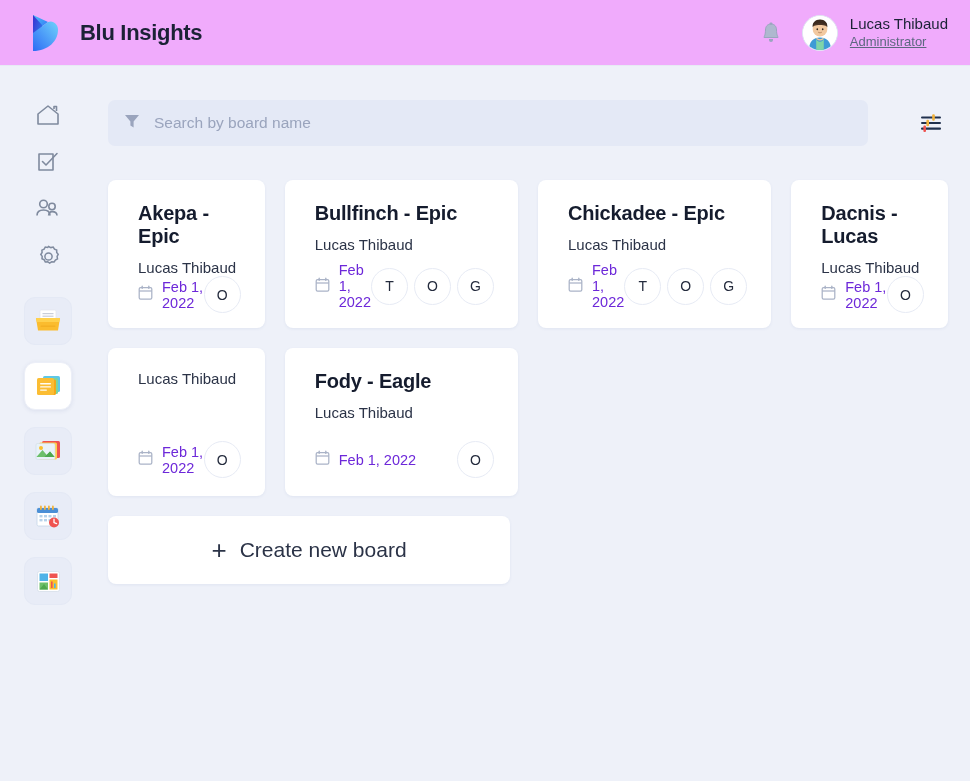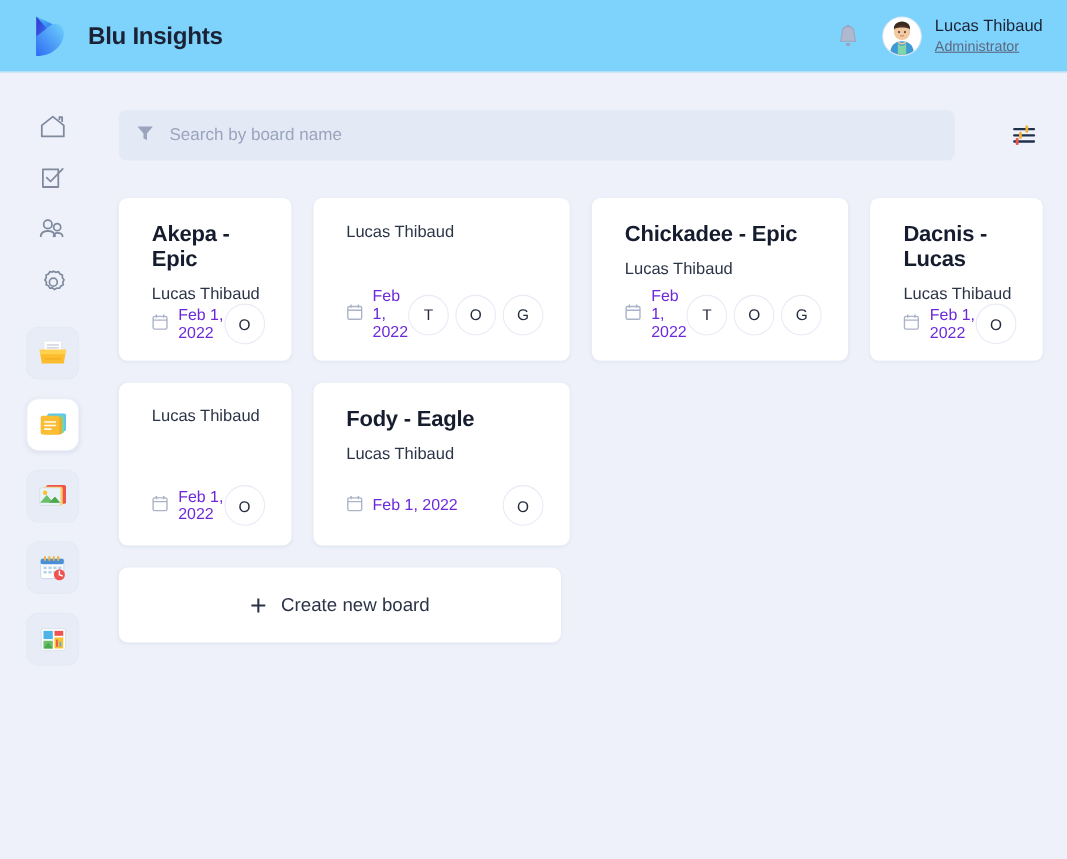--- a/index.html
+++ b/index.html
@@ -5,21 +5,21 @@
   * { margin:0; padding:0; box-sizing:border-box; }
   html, body {
     width:970px; height:781px;
     font-family:"Liberation Sans", sans-serif;
     background:#eef1f9;
     overflow:hidden;
   }
 
   
   .header{
-    height:66px; background:#7dd3fc;
+    height:66px; background:#f0abfc;
     display:flex; align-items:center; justify-content:space-between;
     padding:0 22px 0 28px;
     border-bottom:1px solid #e6eaf4;
     position:relative; z-index:5;
   }
   .brand{ display:flex; align-items:center; gap:14px; }
   .brand-logo{ width:38px; height:40px; display:block; }
   .brand-name{
     font-size:22px; font-weight:bold; color:#1b2236; letter-spacing:-0.3px;
   }
@@ -115,21 +115,21 @@
     display:flex; align-items:center; justify-content:center;
     font-size:14px; color:#242b3d;
   }
   .create-card{
     background:#ffffff; border-radius:8px; height:68px;
     box-shadow:0 1px 3px rgba(70,90,150,.08);
     display:flex; align-items:center; justify-content:center; gap:13px;
     cursor:pointer; margin-top:20px; width:calc(50% - 18px);
   }
   .create-plus{ font-size:26px; color:#2b3347; line-height:1; font-weight:300; }
-  .create-label{ font-size:17px; color:#2b3347; }
+  .create-label{ font-size:21px; color:#2b3347; }
 </style>
 </head>
 <body>
 
 <div class="header">
   <div class="brand">
     <span class="brand-logo">
       <svg class="brand-logo" viewBox="0 0 38 40">
         <defs>
           <linearGradient id="lgA" x1="0" y1="0" x2="1" y2="1">
@@ -329,20 +329,21 @@
                   <path d="M10.8 1.2 V3.4" stroke-linecap="round"></path>
                 </svg></span>
               <span>Feb 1, 2022</span>
             </div>
             <div class="avatars">
               <span class="mini-av">O</span>
             </div>
           </div>
         </div>
         <div class="card">
+          <div class="card-title">Bullfinch - Epic</div>
           <div class="card-owner">Lucas Thibaud</div>
           <div class="card-footer">
             <div class="card-date">
               <span><svg width="15" height="16" viewBox="0 0 15 16" fill="none" stroke="#aab3c7" stroke-width="1.25">
                   <rect x="1.2" y="2.6" width="12.6" height="11.6" rx="1.4"></rect>
                   <path d="M1.2 6 H13.8"></path>
                   <path d="M4.2 1.2 V3.4" stroke-linecap="round"></path>
                   <path d="M10.8 1.2 V3.4" stroke-linecap="round"></path>
                 </svg></span>
               <span>Feb 1, 2022</span>

